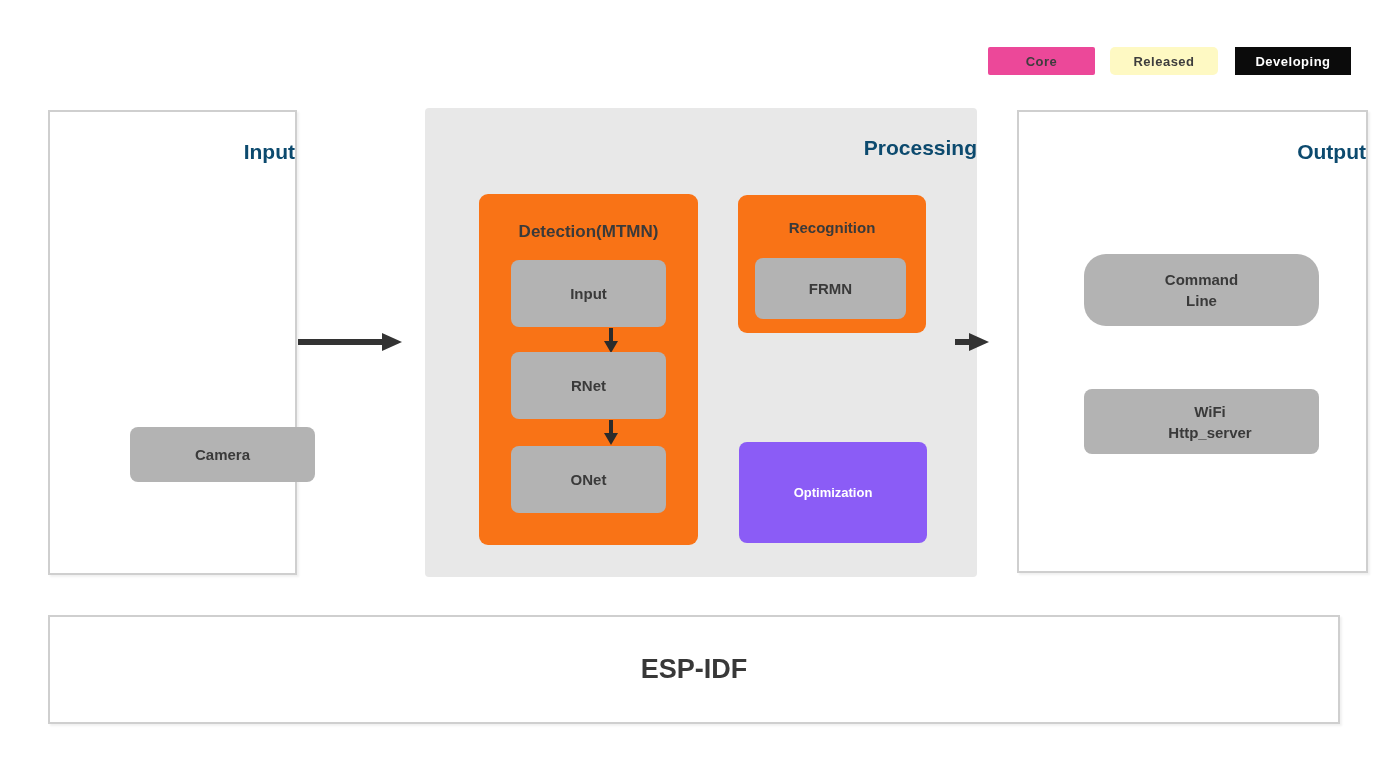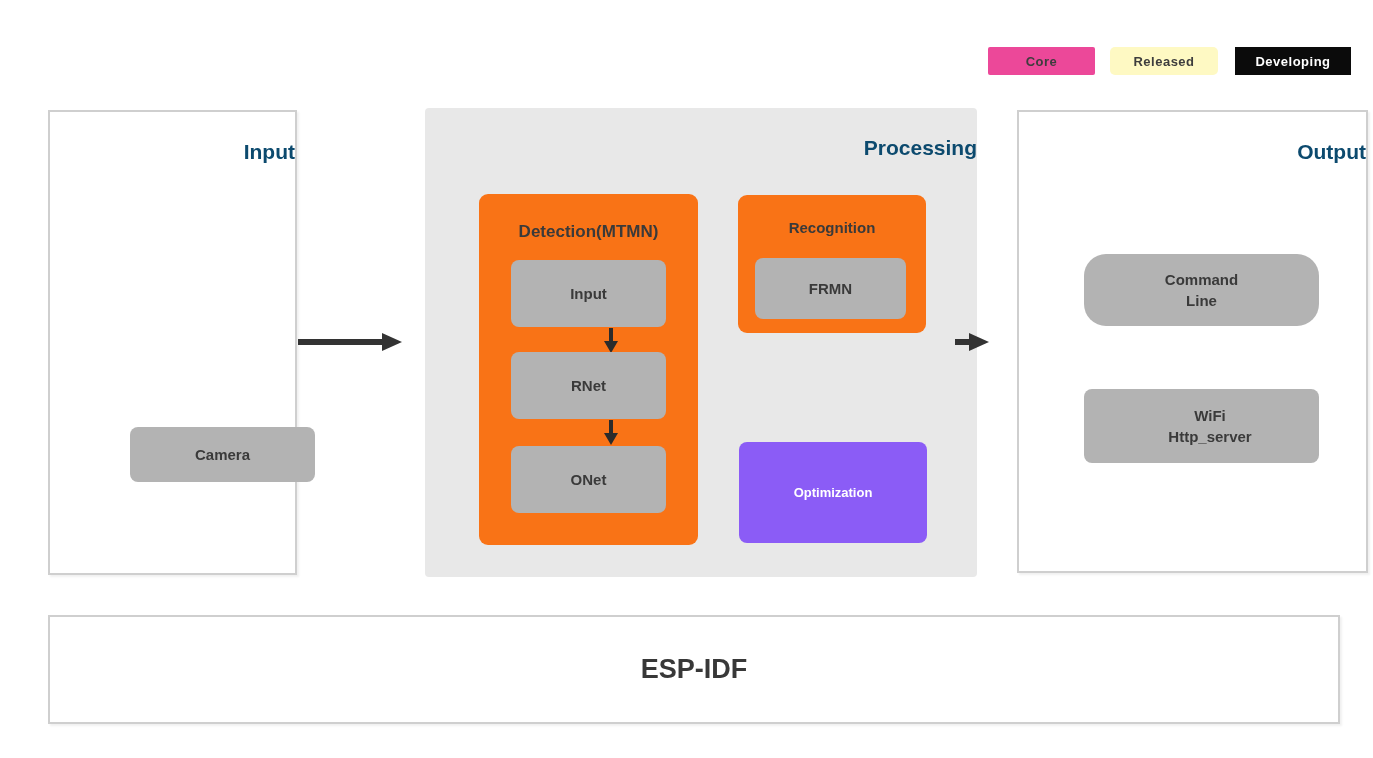--- a/index.html
+++ b/index.html
@@ -96,21 +96,21 @@
 
   .chip-frmn { left: 17px; top: 63px; width: 151px; height: 61px; }
 
   .chip-image-utility { left: 313px; top: 251px; width: 189px; height: 53px; }
   .chip-optimization  {
     left: 314px; top: 334px; width: 188px; height: 101px;
     background: #8b5cf6; color: #ffffff; font-size: 13px;
   }
 
   .chip-command { left: 65px; top: 142px; width: 235px; height: 72px; border-radius: 22px; }
-  .chip-wifi    { left: 65px; top: 277px; width: 235px; height: 74px; padding-left: 17px; }
+  .chip-wifi    { left: 65px; top: 277px; width: 235px; height: 65px; padding-left: 17px; }
 
   
   .harrow { position: absolute; height: 18px; }
   .harrow .shaft { position: absolute; top: 6px; left: 0; height: 6px; background: #333333; }
   .harrow .head  {
     position: absolute; top: 0; width: 0; height: 0;
     border-top: 9px solid transparent;
     border-bottom: 9px solid transparent;
     border-left: 20px solid #333333;
   }

